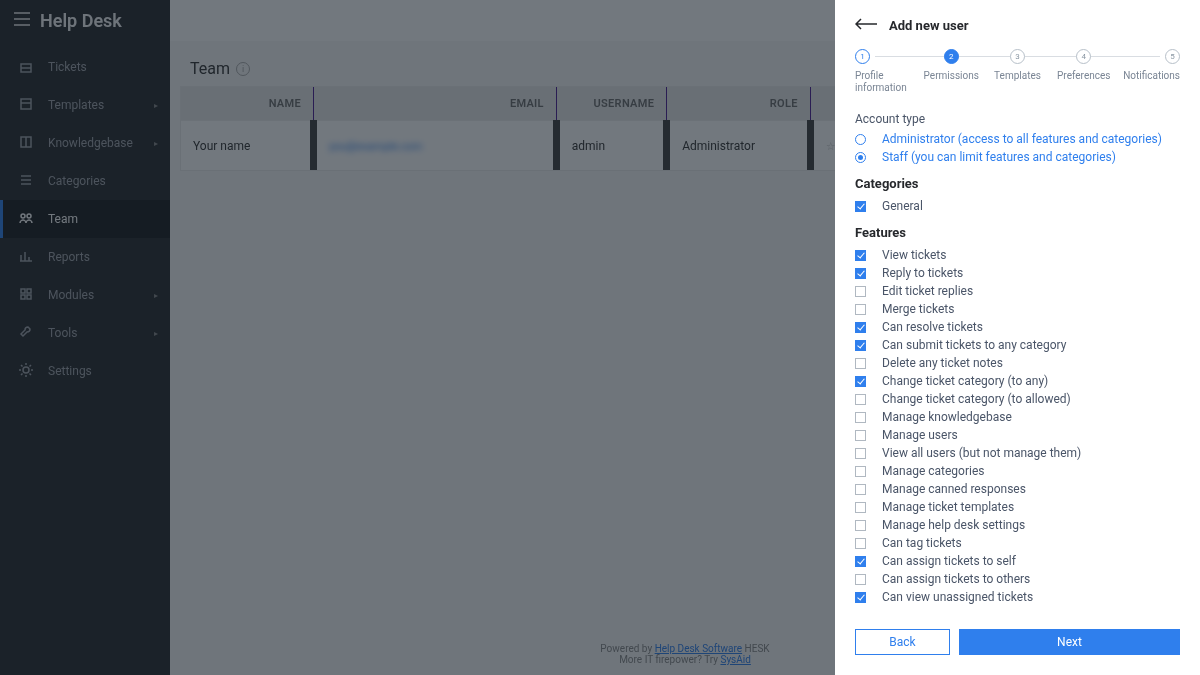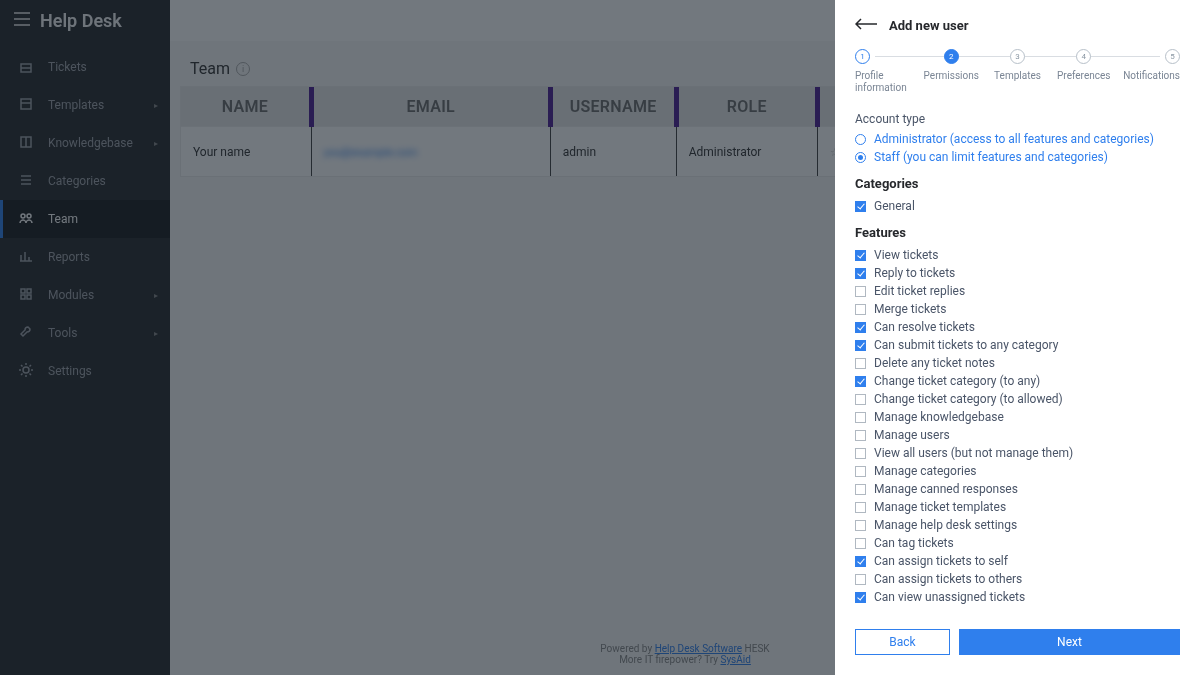--- a/index.html
+++ b/index.html
@@ -107,31 +107,31 @@
     background: #fff;
     border: 1px solid #ececec;
   }
   .table {
     width: 100%;
     border-collapse: collapse;
   }
   .table th {
     background: #e8e8e8;
     color: #6d6d6d;
-    font-size: 16px;
+    font-size: 11px;
     font-weight: 600;
-    text-align: center;
+    text-align: right;
     padding: 10px 12px;
-    border-right: 5px solid #4c1d95;
+    border-right: 1px solid #4c1d95;
     letter-spacing: 0.3px;
   }
   .table td {
     padding: 16px 12px;
     border-top: 1px solid #eee;
-    border-right: 1px solid #404040;
+    border-right: 7px solid #404040;
     font-size: 12px;
     color: #333;
   }
   .stars { color: #c9c9c9; font-size: 11px; letter-spacing: 1px;}
   .toggle-pill {
     width: 28px; height:14px; border-radius:7px; background:#2f7fed; display:inline-block; position:relative;
   }
   .toggle-pill::after { content:""; position:absolute; right:2px; top:2px; width:10px;height:10px;border-radius:50%;background:#fff;}
   .email-blur {
     filter: blur(3px);
@@ -207,21 +207,21 @@
   .step-label { font-size:10px; color:#7a8594; line-height:1.2; }
 
   .section-title {
     font-weight:700; font-size:13px; color:#26282c;
     margin-bottom:8px;
   }
   .section-sub {
     font-size:12px;color:#4a5568;margin-bottom:6px;
   }
   .radio-row, .check-row {
-    display:flex;align-items:center;gap:8px;
+    display:flex;align-items:center;gap:16px;
     margin-bottom:4px;
     cursor:pointer;
   }
   .radio {
     width:11px;height:11px;border-radius:50%;
     border:1px solid #2f7fed; position:relative; flex-shrink:0;
   }
   .radio.checked::after {
     content:"";position:absolute;top:2px;left:2px;width:5px;height:5px;border-radius:50%;background:#2f7fed;
   }

